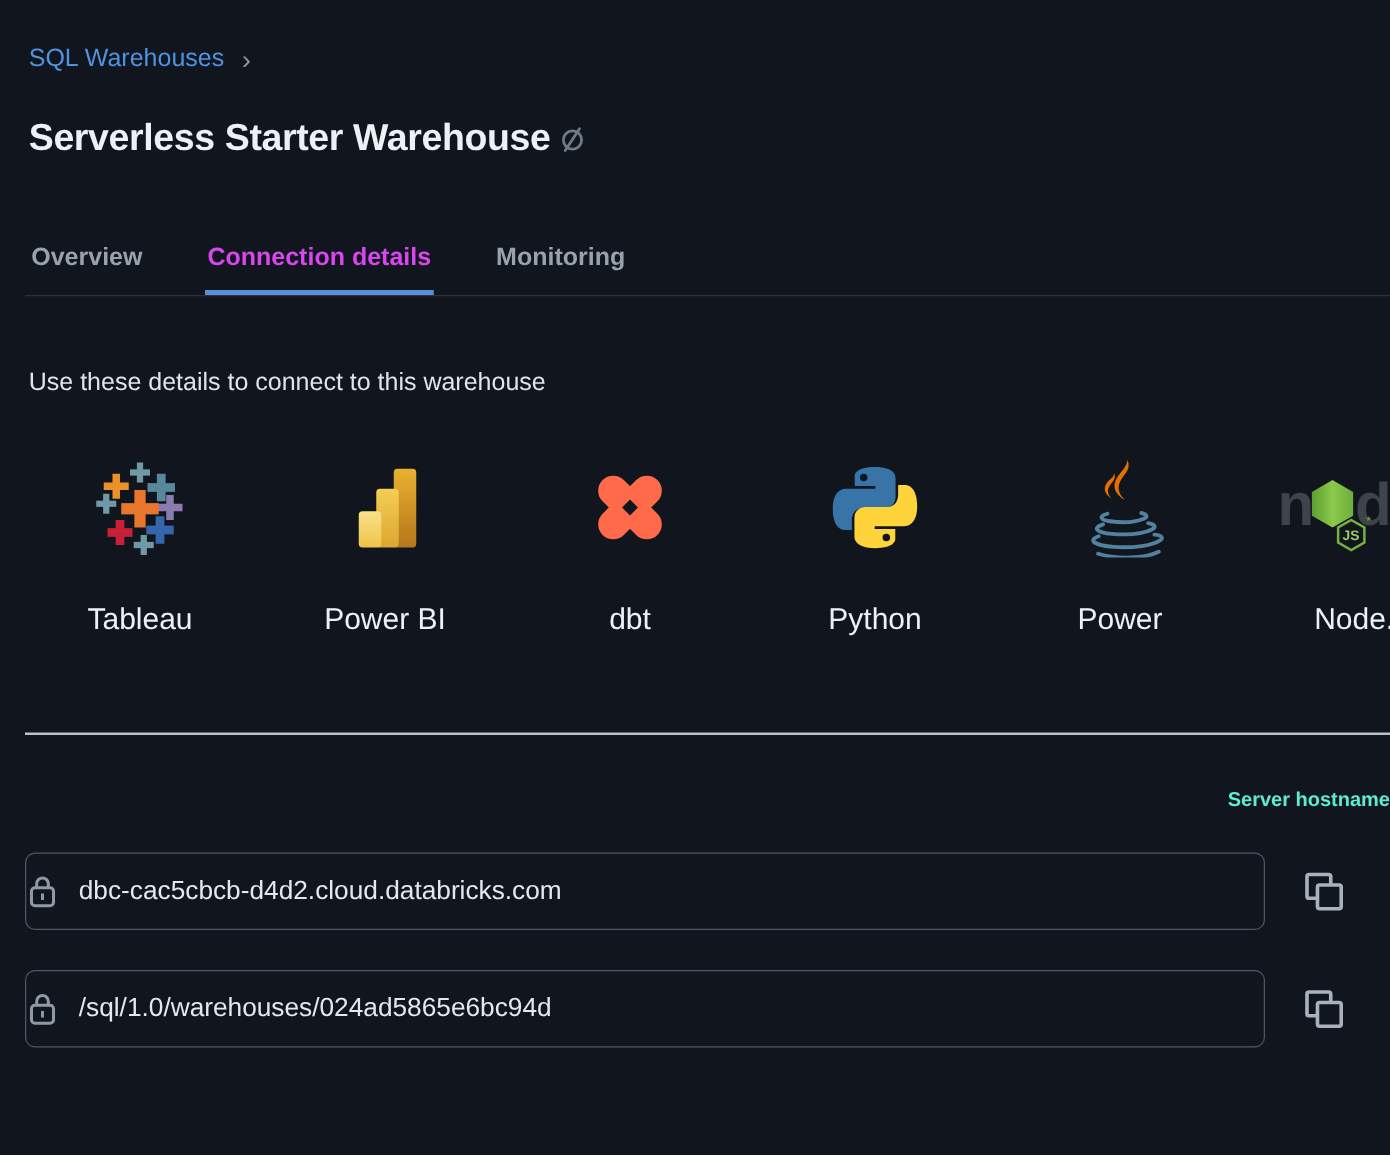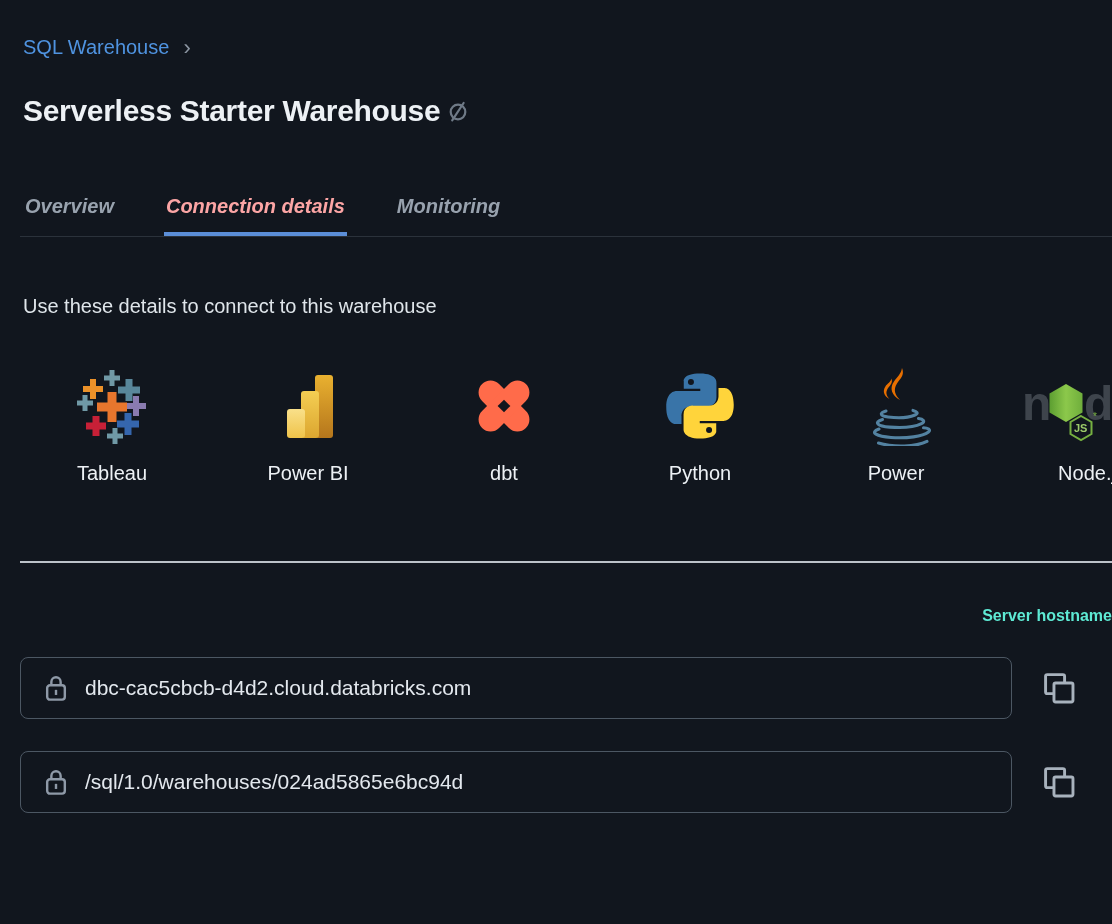--- a/index.html
+++ b/index.html
@@ -18,51 +18,51 @@
   .breadcrumb .sep { color:#8B95A1; font-size:22px; line-height:20px; }
 
   
   .title-row { margin:32px 0 0 3px; height:40px; display:flex; align-items:center; gap:6px; }
   .title-row h1 { font-size:30px; font-weight:700; color:#EDF1F5; letter-spacing:-0.3px; }
 
   
   .tabs { margin:64px 0 0 0; padding-left:3px; display:flex; gap:48px; border-bottom:1px solid #2B323B; }
   .tab { background:none; border:none; cursor:pointer; font-family:inherit;
          font-size:20px; font-weight:700; color:#98A2AE; padding:0 2px 14px 2px;
-         border-bottom:4px solid transparent;font-style:italic; }
-  .tab.active { color:#fca5a5; border-bottom-color:#5B8ED8; }
+         border-bottom:4px solid transparent; }
+  .tab.active { color:#d946ef; border-bottom-color:#5B8ED8; }
 
   
   .subtitle { margin:58px 0 0 3px; font-size:20px; color:#DFE5EA; }
 
   
   .tools { margin:48px 0 0 -6px; display:flex; width:1200px; }
   .tool { width:196px; display:flex; flex-direction:column; align-items:center; cursor:pointer; }
   .tool .glyph { height:80px; display:flex; align-items:center; justify-content:center; }
-  .tool .tool-label { margin-top:16px; font-size:20px; color:#EDF1F5; white-space:nowrap; }
+  .tool .tool-label { margin-top:36px; font-size:24px; color:#EDF1F5; white-space:nowrap; }
 
   
   .divider { margin-top:76px; width:1092px; border:none; border-top:2px solid #BCC2C9; }
 
   
   .field-label { margin:44px 0 0 3px; font-size:16px; font-weight:700; color:#5eead4;text-align:right; }
   .field-label.second { margin-top:58px; }
   .input-row { margin-top:32px; display:flex; align-items:center; }
   .text-box { width:992px; height:62px; border:1px solid #4C5763; border-radius:8px;
-              display:flex; align-items:center; padding-left:22px; gap:16px; background:transparent; }
+              display:flex; align-items:center; gap:16px; background:transparent; }
   .text-box .value { font-size:21px; color:#E3E8EE; white-space:nowrap; }
   .copy-btn { background:none; border:none; cursor:pointer; margin-left:28px; padding:0; height:38px; }
 </style>
 </head>
 <body>
 
 <div class="page">
 
   <div class="breadcrumb">
-    <a>SQL Warehouse</a>
+    <a>SQL Warehouses</a>
     <span class="sep">›</span>
   </div>
 
   <div class="title-row">
     <h1>Serverless Starter Warehouse</h1>
     <svg width="24" height="24" viewBox="0 0 24 24">
       <circle cx="12" cy="13" r="7.3" fill="none" stroke="#6F7A87" stroke-width="2.2"></circle>
       <line x1="17.6" y1="4" x2="6.2" y2="21.4" stroke="#6F7A87" stroke-width="2.2" stroke-linecap="round"></line>
     </svg>
   </div>

